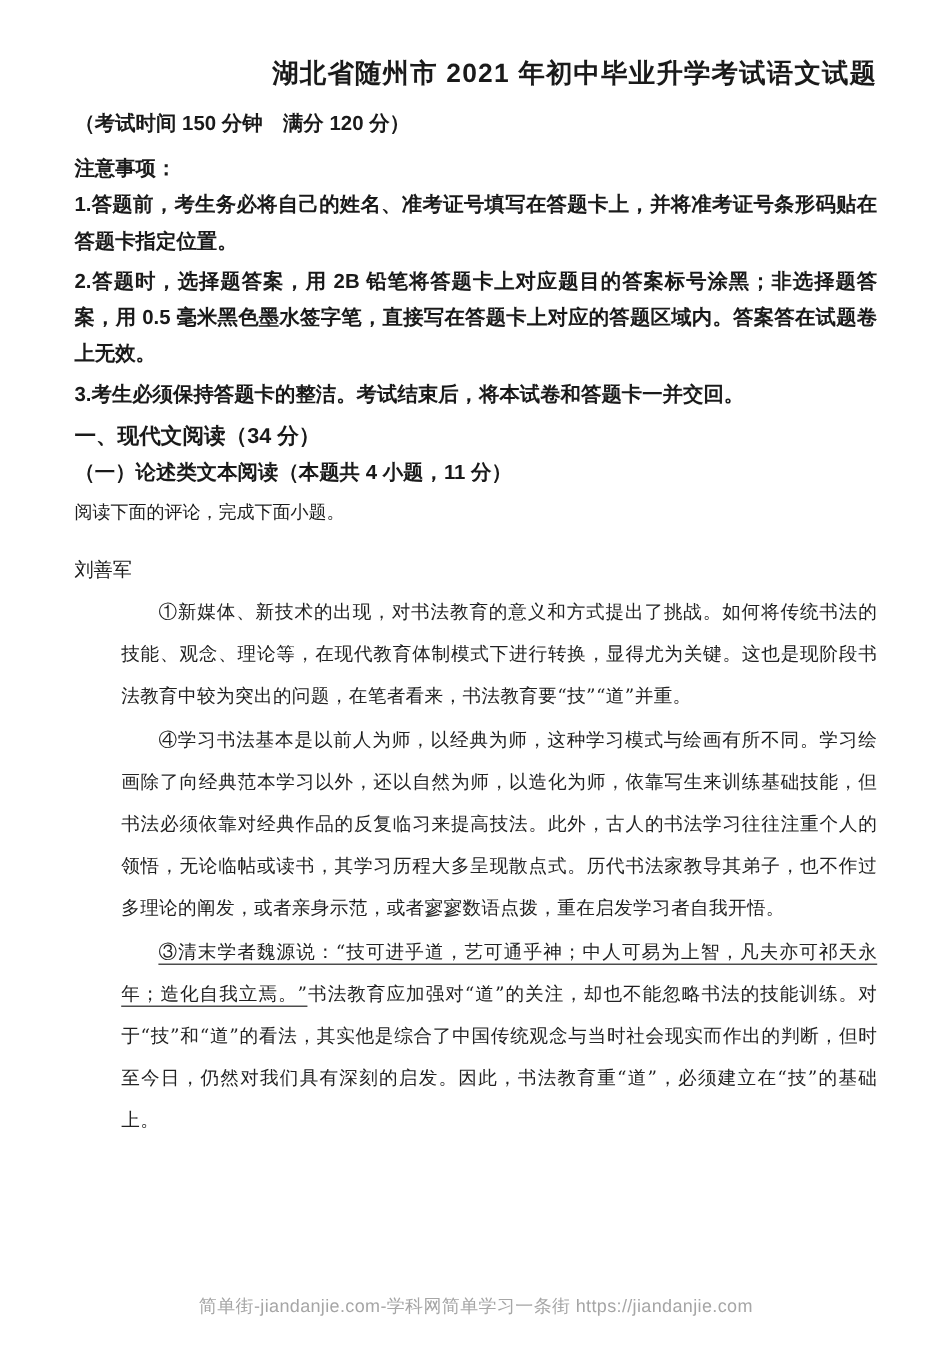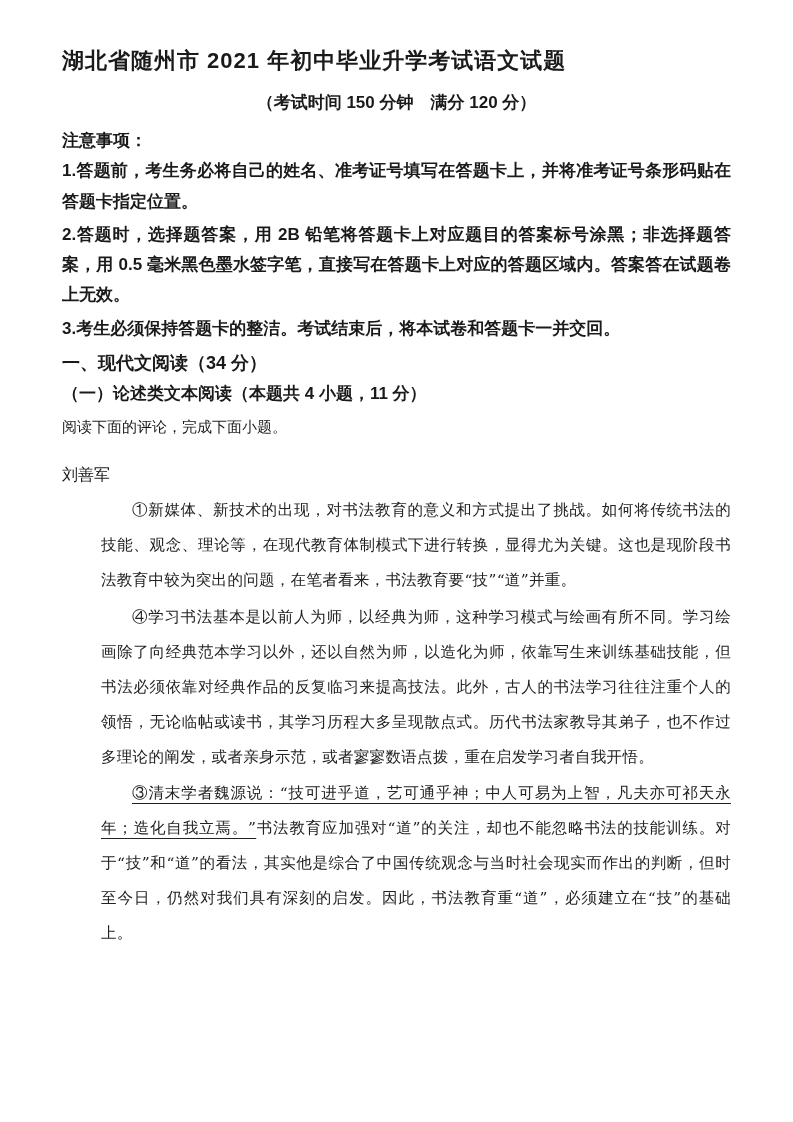--- a/index.html
+++ b/index.html
@@ -13,30 +13,30 @@
     position: relative;
     width: 793px;
     height: 1122px;
     background: #ffffff;
     padding: 46px 62px 0 62px;
     overflow: hidden;
   }
   .doc-title {
     font-size: 22px;
     font-weight: 700;
-    text-align: left;
+    text-align: right;
     letter-spacing: 1px;
     line-height: 1.35;
     margin-bottom: 16px;
     font-family: "Liberation Sans", sans-serif;
   }
   .doc-subtitle {
     font-size: 17px;
     font-weight: 700;
-    text-align: center;
+    text-align: left;
     line-height: 1.3;
     margin-bottom: 12px;
   }
   .notes-heading {
     font-size: 17px;
     font-weight: 700;
     line-height: 1.8;
   }
   .note {
     font-size: 17px;
@@ -130,14 +130,15 @@
 
   <div class="essay-author">刘善军</div>
 
   <p class="para">①新媒体、新技术的出现，对书法教育的意义和方式提出了挑战。如何将传统书法的技能、观念、理论等，在现代教育体制模式下进行转换，显得尤为关键。这也是现阶段书法教育中较为突出的问题，在笔者看来，书法教育要“技”“道”并重。</p>
 
 
   <p class="para">④学习书法基本是以前人为师，以经典为师，这种学习模式与绘画有所不同。学习绘画除了向经典范本学习以外，还以自然为师，以造化为师，依靠写生来训练基础技能，但书法必须依靠对经典作品的反复临习来提高技法。此外，古人的书法学习往往注重个人的领悟，无论临帖或读书，其学习历程大多呈现散点式。历代书法家教导其弟子，也不作过多理论的阐发，或者亲身示范，或者寥寥数语点拨，重在启发学习者自我开悟。</p>
 
   <p class="para"><span class="underlined-quote">③清末学者魏源说：“技可进乎道，艺可通乎神；中人可易为上智，凡夫亦可祁天永年；造化自我立焉。”</span><span>书法教育应加强对“道”的关注，却也不能忽略书法的技能训练。对于“技”和“道”的看法，其实他是综合了中国传统观念与当时社会现实而作出的判断，但时至今日，仍然对我们具有深刻的启发。因此，书法教育重“道”，必须建立在“技”的基础上。</span></p>
 
+  <div class="footer-watermark">简单街-jiandanjie.com-学科网简单学习一条街 https://jiandanjie.com</div>
 
 </div>
 
 </body></html>

